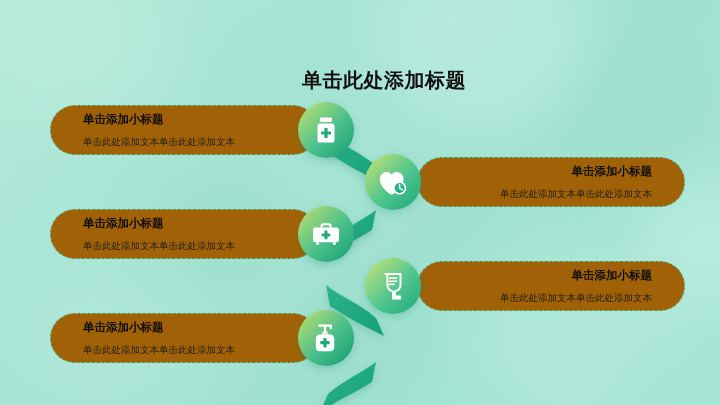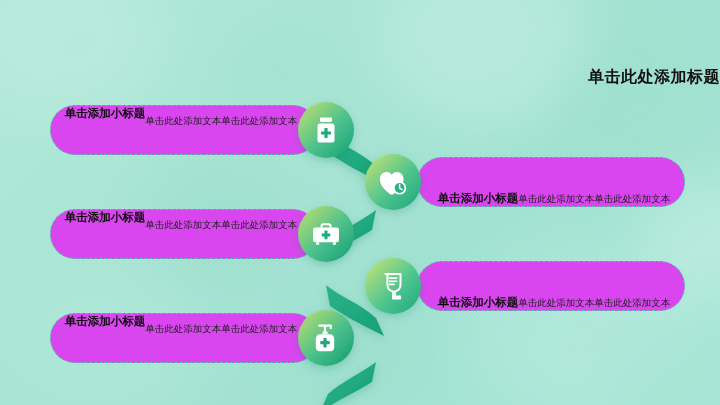--- a/index.html
+++ b/index.html
@@ -23,31 +23,31 @@
   .b5{width:230px;height:170px;left:470px;top:250px;background:#c4efe2;opacity:.45;}
   .b6{width:180px;height:150px;left:20px;top:270px;background:#bdebdd;opacity:.4;}
   .b7{width:120px;height:110px;left:300px;top:300px;background:#8fd6c2;opacity:.3;}
   .b8{width:140px;height:120px;left:640px;top:180px;background:#d4f5ea;opacity:.5;}
   .b9{width:100px;height:95px;left:225px;top:20px;background:#93d9c5;opacity:.28;}
   .b10{width:130px;height:120px;left:610px;top:330px;background:#9fe0cf;opacity:.35;}
   .bg-veil{position:absolute;inset:0;background:rgba(170,231,214,.28);}
 
   
   .title{
-    position:absolute;left:0;right:0;top:67px;text-align:right;
-    font-size:16px;font-weight:bold;color:#111;letter-spacing:.5px;
+    position:absolute;left:0;right:0;top:67px;text-align:center;
+    font-size:20px;font-weight:bold;color:#111;letter-spacing:.5px;
     white-space:nowrap;
     padding-left:48px;
   }
 
   
   .card{
-    position:absolute;height:50px;background:#d946ef;
+    position:absolute;height:50px;background:#a16207;
     border:1.4px dashed #4bc9a0;border-radius:25px;
-    box-sizing:border-box;display:flex;flex-direction:row;
+    box-sizing:border-box;display:flex;flex-direction:column;
     justify-content:center;
   }
   .card.left{left:50px;width:268px;padding:0 38px 0 32px;align-items:flex-start;}
   .card.right{right:35px;width:268px;padding:0 32px 0 38px;align-items:flex-end;}
   .card .h{font-size:11.5px;font-weight:bold;color:#0d0d0d;line-height:15px;white-space:nowrap;}
   .card .p{font-size:9.5px;color:#1d1d1d;line-height:14px;margin-top:8px;white-space:nowrap;}
   .card.right .h,.card.right .p{text-align:right;}
 
   .c1{top:105px;}
   .c2{top:157px;}

